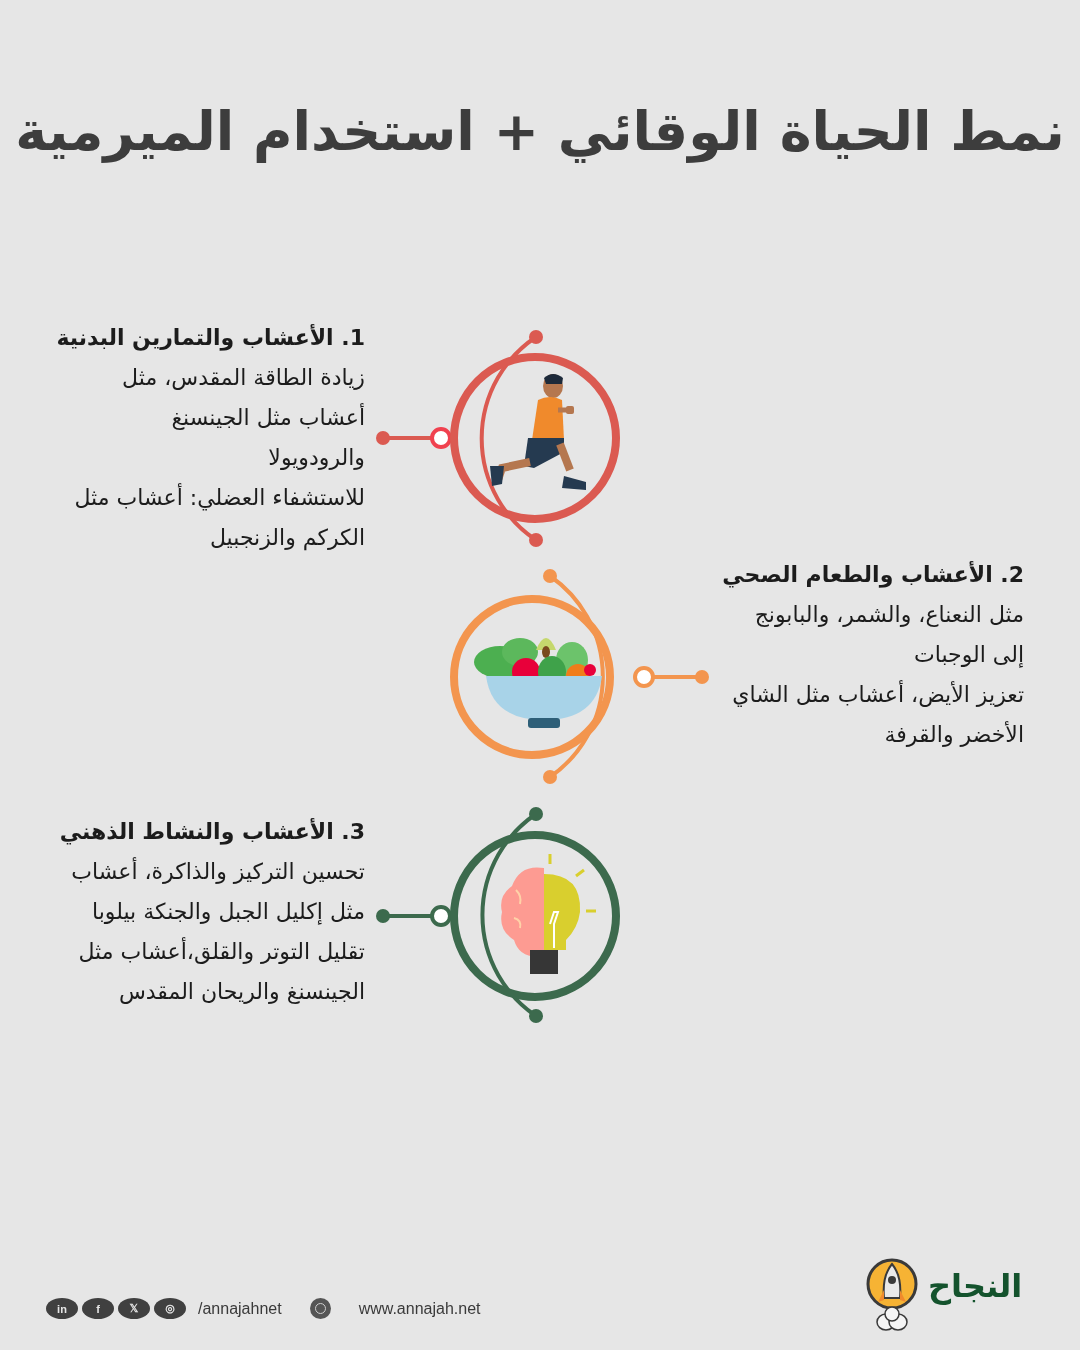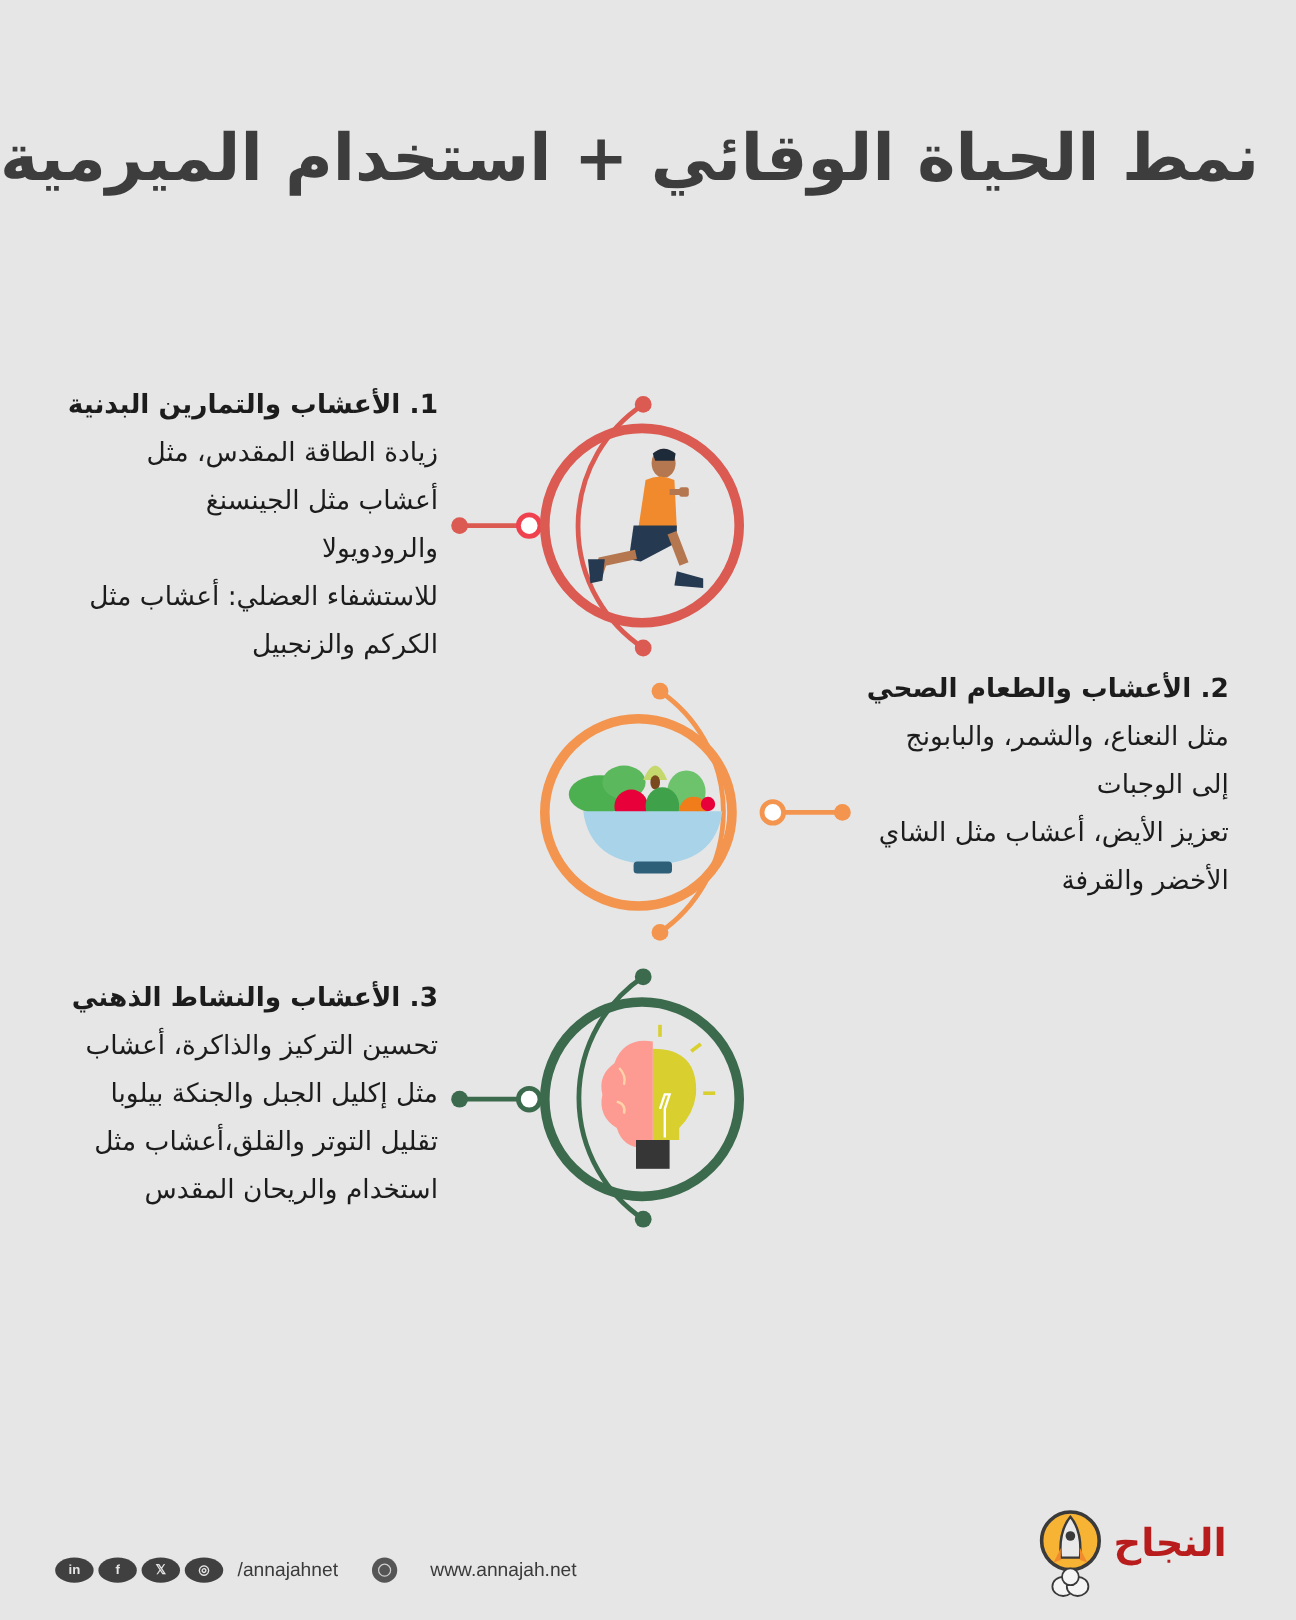--- a/index.html
+++ b/index.html
@@ -7,21 +7,21 @@
     body {
       background: #e6e6e6;
       font-family: "DejaVu Sans", sans-serif;
       color: #1f1f1f;
       position: relative;
       overflow: hidden;
     }
     .title {
       position: absolute;
       top: 100px; left: 0; width: 1080px;
-      text-align: left;
+      text-align: center;
       font-size: 54px;
       font-weight: bold;
       color: #3d3d3d;
       direction: rtl;
       letter-spacing: 0;
     }
     .block {
       position: absolute;
       direction: rtl;
       text-align: right;
@@ -58,21 +58,21 @@
     }
     .globe::after {
       content: ""; position: absolute; left: 5px; top: 5px;
       width: 9px; height: 9px; border: 1.5px solid #cfcfcf; border-radius: 50%;
     }
     .logo {
       position: absolute; left: 866px; top: 1256px;
       display: flex; align-items: center; gap: 6px;
     }
     .logo-text {
-      font-size: 32px; font-weight: bold; color: #b91c1c;
+      font-size: 32px; font-weight: bold; color: #14532d;
       direction: rtl; margin-left: 4px; margin-top: -20px;
     }
   </style>
 </head>
 <body>
 
 <div class="title">نمط الحياة الوقائي + استخدام الميرمية</div>
 
 <div class="block" id="block1">
   <div class="heading line">1. الأعشاب والتمارين البدنية</div>
@@ -134,21 +134,21 @@
     <path d="M46 116 L162 116 Q156 160 104 160 Q52 160 46 116 Z" fill="#a8d3e8"></path>
     <rect x="88" y="158" width="32" height="10" rx="3" fill="#2e5f78"></rect>
   </g>
 </svg>
 
 <div class="block" id="block3">
   <div class="heading line">3. الأعشاب والنشاط الذهني</div>
   <div class="line">تحسين التركيز والذاكرة، أعشاب</div>
   <div class="line">مثل إكليل الجبل والجنكة بيلوبا</div>
   <div class="line">تقليل التوتر والقلق،أعشاب مثل</div>
-  <div class="line">استخدام والريحان المقدس</div>
+  <div class="line">الجينسنغ والريحان المقدس</div>
 </div>
 
 <svg class="node" style="left:370px; top:800px;" width="270" height="230" viewBox="0 0 270 230">
   <path d="M166 14 A 122 122 0 0 0 166 216" fill="none" stroke="#3c6a4d" stroke-width="4"></path>
   <circle cx="166" cy="14" r="7" fill="#3c6a4d"></circle>
   <circle cx="166" cy="216" r="7" fill="#3c6a4d"></circle>
   <line x1="13" y1="116" x2="70" y2="116" stroke="#3c6a4d" stroke-width="4"></line>
   <circle cx="13" cy="116" r="7" fill="#3c6a4d"></circle>
   <circle cx="71" cy="116" r="9" fill="#fff" stroke="#3c6a4d" stroke-width="4"></circle>
   <circle cx="165" cy="116" r="81" fill="none" stroke="#3c6a4d" stroke-width="8"></circle>

